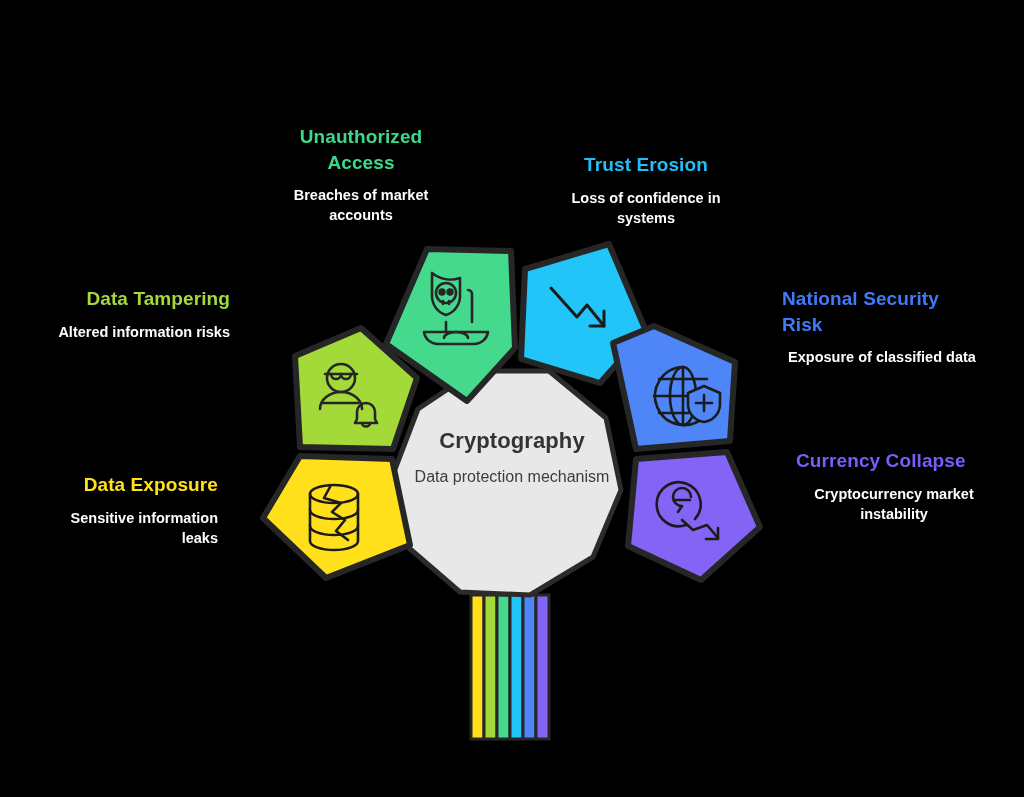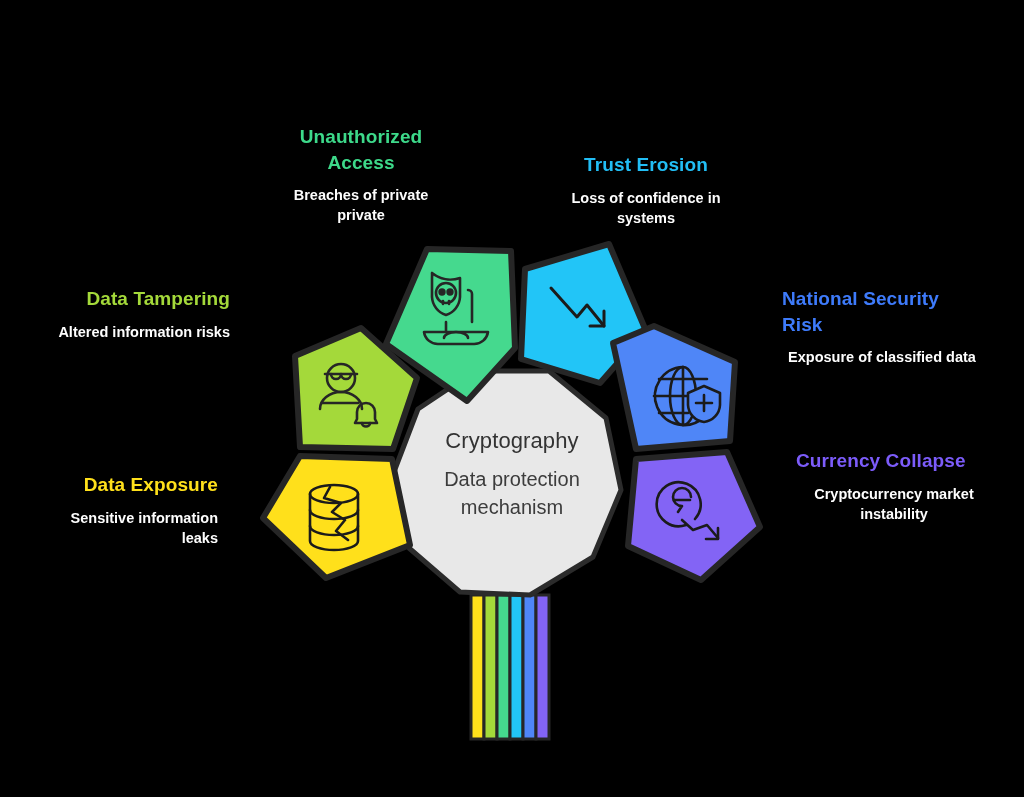--- a/index.html
+++ b/index.html
@@ -61,27 +61,27 @@
   .hub-text {
     position: absolute;
     left: 406px;
     top: 428px;
     width: 212px;
     text-align: center;
     pointer-events: none;
   }
   .hub-title {
     font-size: 22px;
-    font-weight: normal;
+    font-weight: bold;
     color: #333333;
     margin: 0 0 12px 0;
     letter-spacing: 0.1px;
   }
   .hub-sub {
-    font-size: 20px;
+    font-size: 16px;
     font-weight: normal;
     color: #3c3c3c;
     line-height: 1.38;
     margin: 0;
   }
 </style>
 </head>
 <body>
 
 <div id="infographic">
@@ -164,21 +164,21 @@
         <path d="M691,497 a9,9 0 1 0 -9,9 l-4,6"></path>
         <path d="M674,500 L690,500"></path>
         <path d="M682,520 L693,530 L707,525 L718,538"></path>
         <path d="M706,539 L718,539 L718,528"></path>
       </g>
     </g>
   </svg>
 
   <div class="label-block lb-unauthorized">
     <div class="label-title" style="color:#3DD98A;">Unauthorized Access</div>
-    <div class="label-desc">Breaches of private private</div>
+    <div class="label-desc">Breaches of market accounts</div>
   </div>
 
   <div class="label-block lb-tampering">
     <div class="label-title" style="color:#A4D93A;">Data Tampering</div>
     <div class="label-desc">Altered information risks</div>
   </div>
 
   <div class="label-block lb-trust">
     <div class="label-title" style="color:#22BEF5;">Trust Erosion</div>
     <div class="label-desc">Loss of confidence in systems</div>

